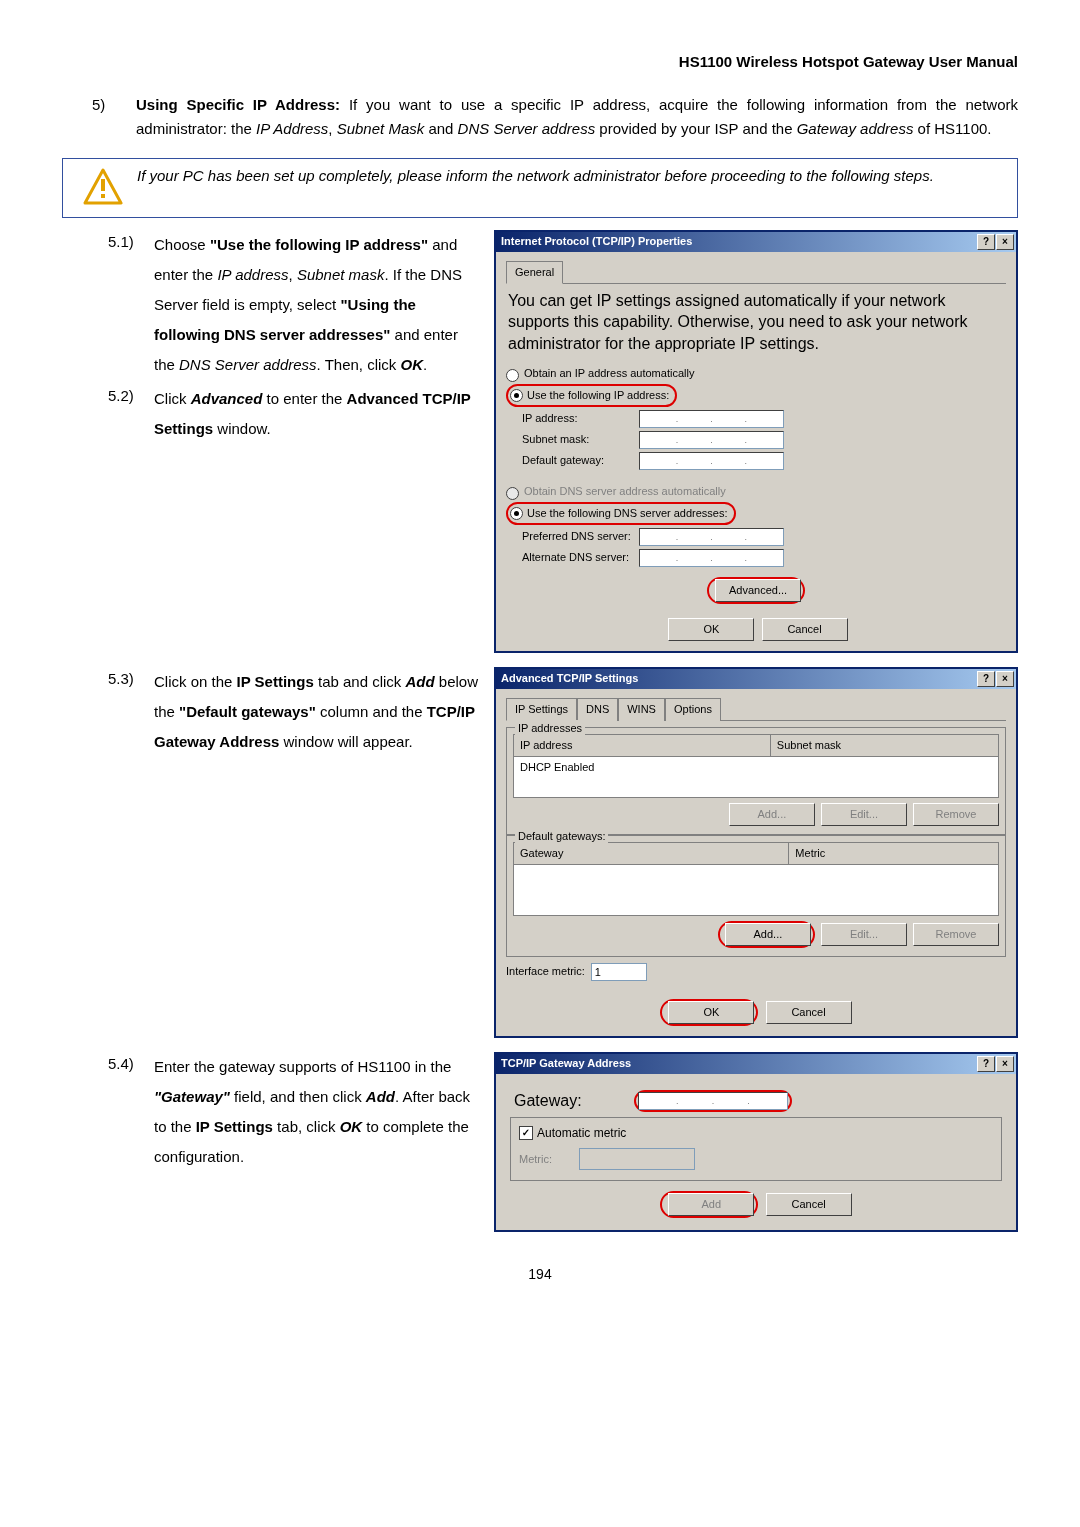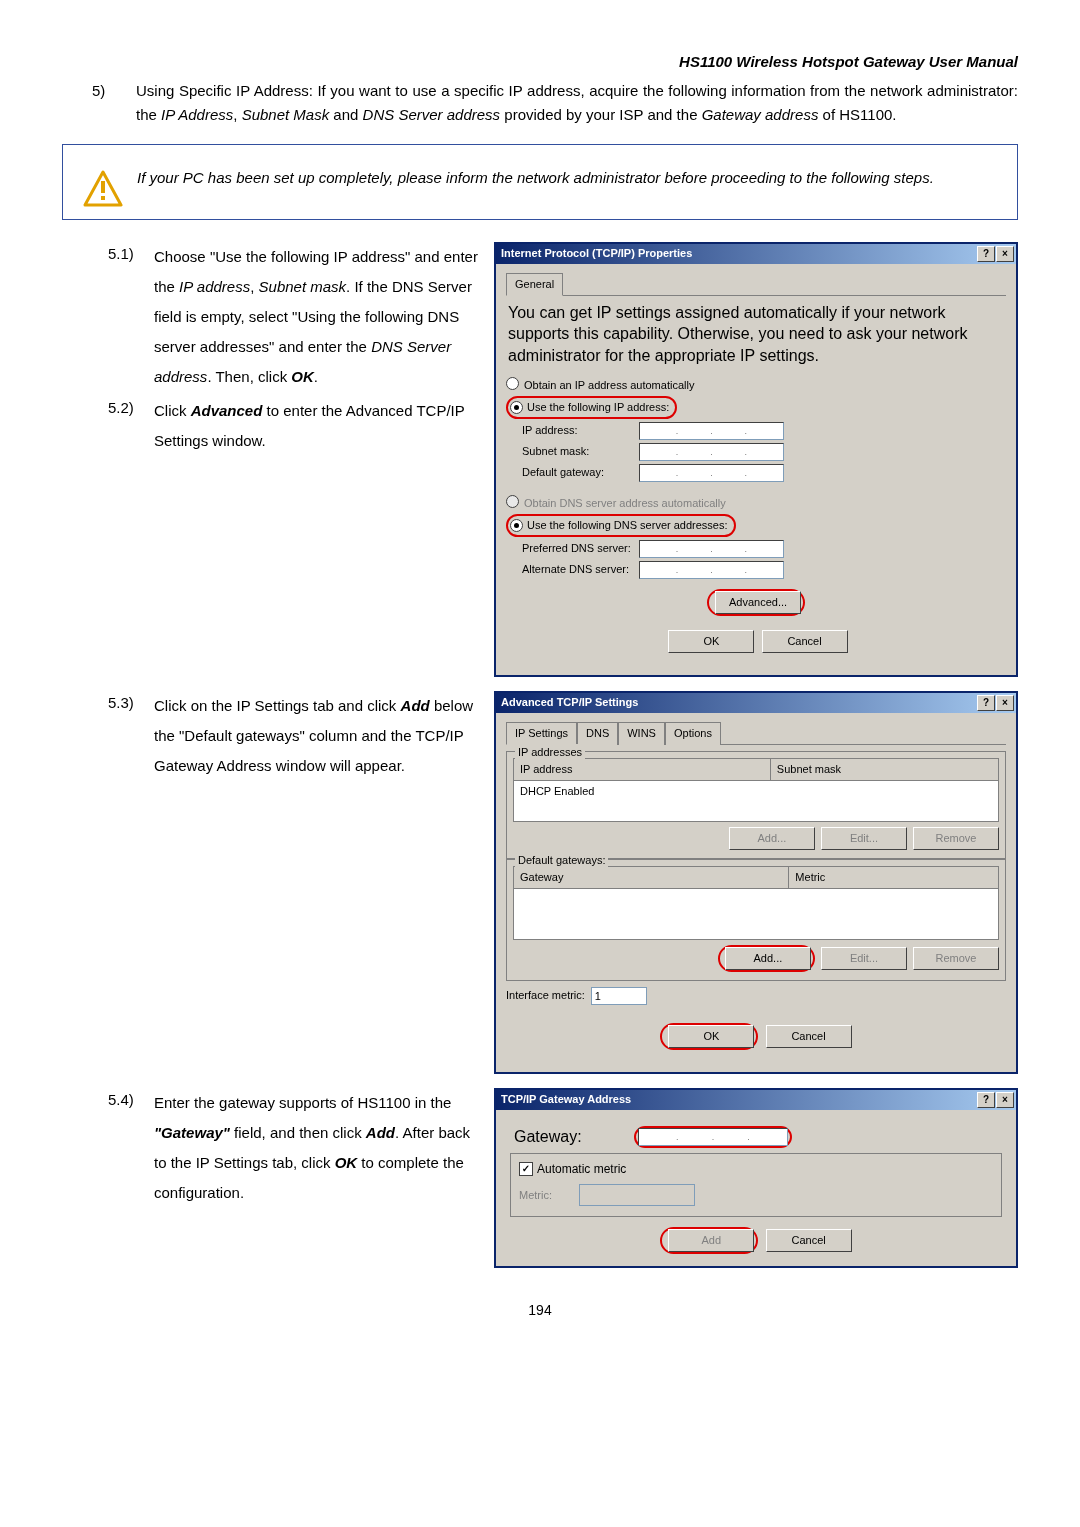--- a/index.html
+++ b/index.html
@@ -1,42 +1,42 @@
 <!DOCTYPE html>
 <html><head>
 <meta charset="utf-8">
 <style>
 body{margin:0;background:#fff;font-family:Arial,Helvetica,sans-serif;color:#000;font-size:15px;line-height:1.55}
 .page{width:1080px;min-height:1527px;padding:50px 62px 40px;box-sizing:border-box;position:relative}
-.header-title{font-weight:bold;font-style:italic;text-align:right;font-size:15px;margin-bottom:6px}
+.header-title{font-weight:bold;text-align:right;font-size:15px;margin-bottom:20px}
 .row-num-5{display:flex;margin-left:30px;margin-bottom:18px}
 .row-num-5 .num{width:44px;flex:none}
 .row-num-5 .txt{flex:1;text-align:justify}
-.warn-box{border:1.5px solid #324f9e;display:flex;padding:20px 20px 10px;margin:6px 0 22px}
+.warn-box{border:1.5px solid #324f9e;display:flex;padding:4px 20px 10px;margin:6px 0 12px}
 .warn-icon{width:40px;height:40px;flex:none;margin-right:14px;margin-top:4px}
 .warn-box .txt{font-style:italic;line-height:1.7}
 .italic{font-style:italic}
-.bold{font-weight:normal}
+.bold{font-weight:bold}
 .bolditalic{font-weight:bold;font-style:italic}
 .section-row{display:flex}
 .left-col{width:420px;flex:none;padding-right:12px}
 .right-col{flex:1}
 .substep{display:flex;margin-bottom:4px}
 .substep .num{width:46px;flex:none;margin-left:46px}
 .substep .txt{flex:1;line-height:2.0}
 .dialog{border:2px solid #0a246a;background:#d4d0c8;font-family:Tahoma,Arial,sans-serif;font-size:11px;color:#000;margin-bottom:14px}
 .titlebar{background:linear-gradient(to right,#0a246a,#a6caf0);height:20px;display:flex;align-items:center;justify-content:space-between;padding:0 2px 0 5px;color:#fff;font-weight:bold;font-size:11px}
 .titlebar .btns{display:flex;gap:1px}
 .tbbtn{width:16px;height:14px;background:#d4d0c8;border:1px solid #fff;border-right-color:#404040;border-bottom-color:#404040;color:#000;font-size:10px;display:flex;align-items:center;justify-content:center;font-weight:bold}
-.dlg-body{padding:8px 10px 22px}
+.dlg-body{padding:8px 10px 10px}
 .tabstrip{display:flex;border-bottom:1px solid #808080;margin-bottom:6px}
 .tab{padding:2px 8px;border:1px solid #808080;border-bottom:none;background:#d4d0c8;font-size:11px;position:relative;top:1px}
 .tab.active{background:#d4d0c8;border-bottom:1px solid #d4d0c8}
 .desc{font-size:16px;margin:6px 2px 10px;line-height:1.35}
-.radio-row{display:flex;align-items:flex-start;gap:5px;margin:2px 0}
+.radio-row{display:flex;align-items:flex-end;gap:5px;margin:2px 0}
 .radio{width:11px;height:11px;border:1px solid #404040;border-radius:50%;background:#fff;display:flex;align-items:center;justify-content:center}
 .radio.sel:after{content:"";width:5px;height:5px;background:#000;border-radius:50%}
 .radio.dis{background:#e8e8e8}
 .circ-red{border:2px solid #d00;border-radius:14px;padding:1px 6px 1px 2px;display:inline-flex;align-items:center}
 .field-row{display:flex;align-items:center;margin:3px 0 3px 16px}
 .field-row label{width:117px;font-size:11px}
 .ipbox{width:145px;height:18px;border:1px solid #7f9db9;border-top-color:#404040;border-left-color:#404040;background:#fff;display:flex;align-items:flex-end;justify-content:space-evenly;padding:0 4px;box-sizing:border-box}
 .ipbox span{color:#777;font-size:9px}
 .btn{min-width:68px;height:21px;border:1px solid #404040;border-top-color:#fff;border-left-color:#fff;background:#d4d0c8;font-size:11px;padding:0 8px;display:inline-flex;align-items:center;justify-content:center}
 .btn.dis{color:#808080}

